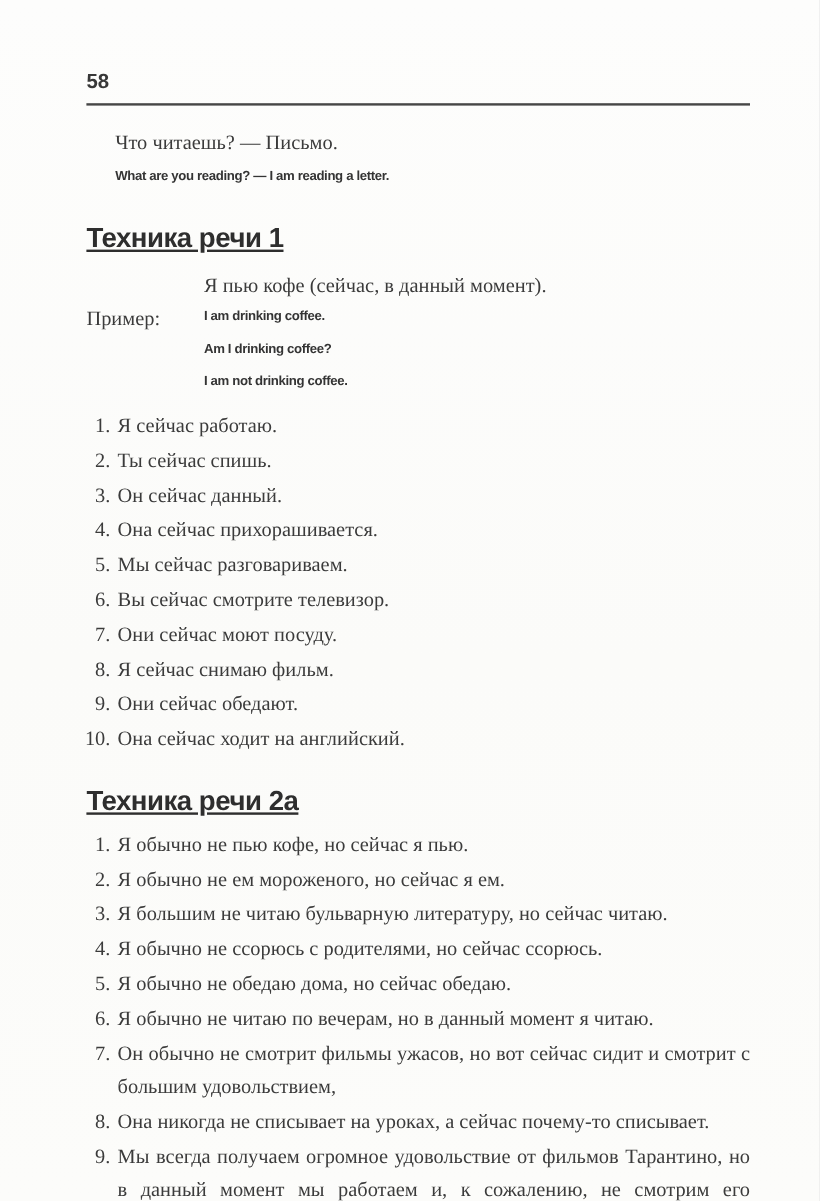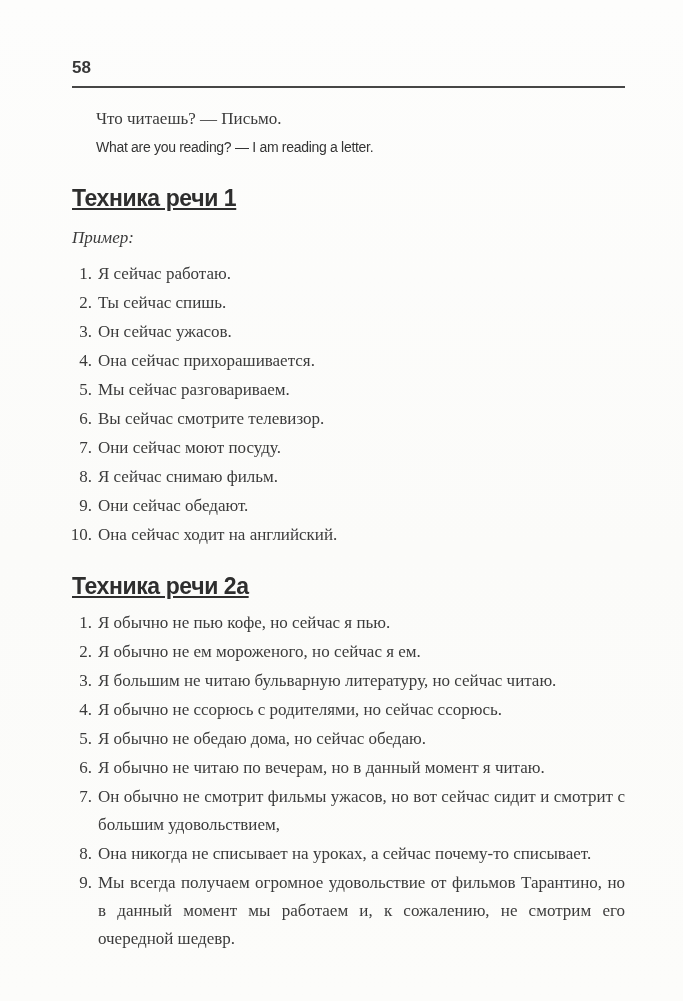--- a/index.html
+++ b/index.html
@@ -41,22 +41,22 @@
   
   .intro {
     margin: 17px 0 0 24px;
   }
   .intro .ru {
     font-size: 17px;
     line-height: 28px;
   }
   .sans-bold {
     font-family: "Liberation Sans", sans-serif;
-    font-weight: normal;
-    font-size: 14px;
+    font-weight: bold;
+    font-size: 11px;
     letter-spacing: -0.3px;
     color: #343434;
   }
   .intro .en { line-height: 28px; }
   
   .section-title {
     font-family: "Liberation Sans", sans-serif;
     font-weight: bold;
     font-size: 23px;
     letter-spacing: -0.4px;
@@ -64,23 +64,23 @@
     margin-top: 24px;
     text-decoration: underline;
   }
   
   .example {
     display: grid;
     grid-template-columns: 98px 1fr;
     margin-top: 12px;
   }
   .example-label {
-    font-style: italic;
     font-size: 17px;
     line-height: 27px;
+    margin-top: 28px;
   }
   .example-lines .ru {
     font-size: 17px;
     line-height: 27px;
   }
   .example-lines .en { line-height: 27px; }
   
   ol.exercise {
     list-style: none;
     counter-reset: item;
@@ -116,26 +116,32 @@
 
     <div class="intro">
       <div class="ru">Что читаешь? — Письмо.</div>
       <div class="en sans-bold">What are you reading? — I am reading a letter.</div>
     </div>
 
     <div class="section-title">Техника речи 1</div>
 
     <div class="example">
       <div class="example-label">Пример:</div>
+      <div class="example-lines">
+        <div class="ru">Я пью кофе (сейчас, в данный момент).</div>
+        <div class="en sans-bold">I am drinking coffee.</div>
+        <div class="en sans-bold">Am I drinking coffee?</div>
+        <div class="en sans-bold">I am not drinking coffee.</div>
+      </div>
     </div>
 
     <ol class="exercise ex1">
       <li>Я сейчас работаю.</li>
       <li>Ты сейчас спишь.</li>
-      <li>Он сейчас ужасов.</li>
+      <li>Он сейчас данный.</li>
       <li>Она сейчас прихорашивается.</li>
       <li>Мы сейчас разговариваем.</li>
       <li>Вы сейчас смотрите телевизор.</li>
       <li>Они сейчас моют посуду.</li>
       <li>Я сейчас снимаю фильм.</li>
       <li>Они сейчас обедают.</li>
       <li>Она сейчас ходит на английский.</li>
     </ol>
 
     <div class="section-title">Техника речи 2а</div>

